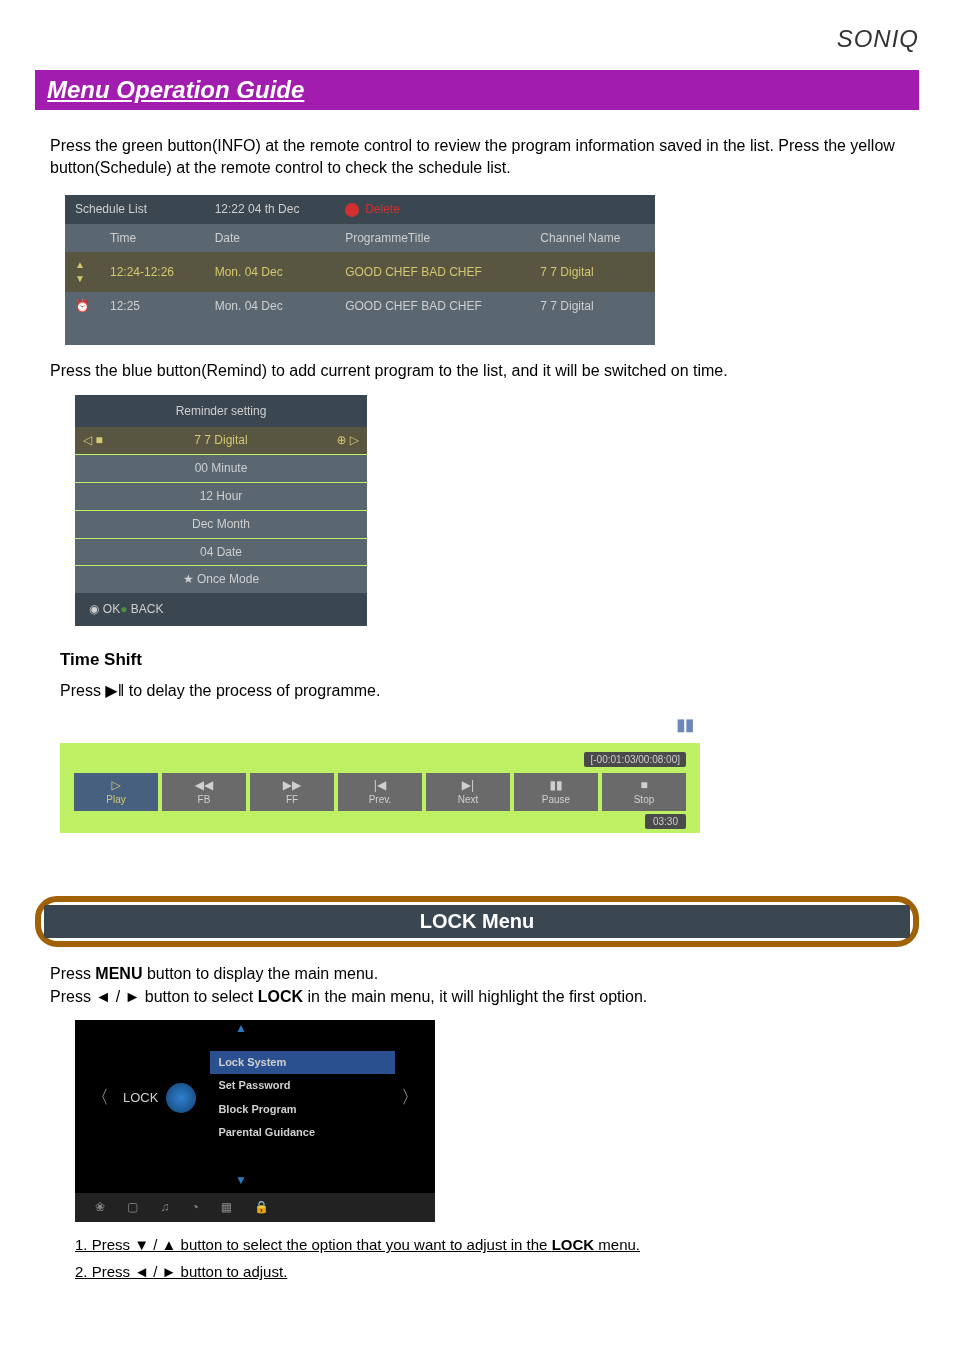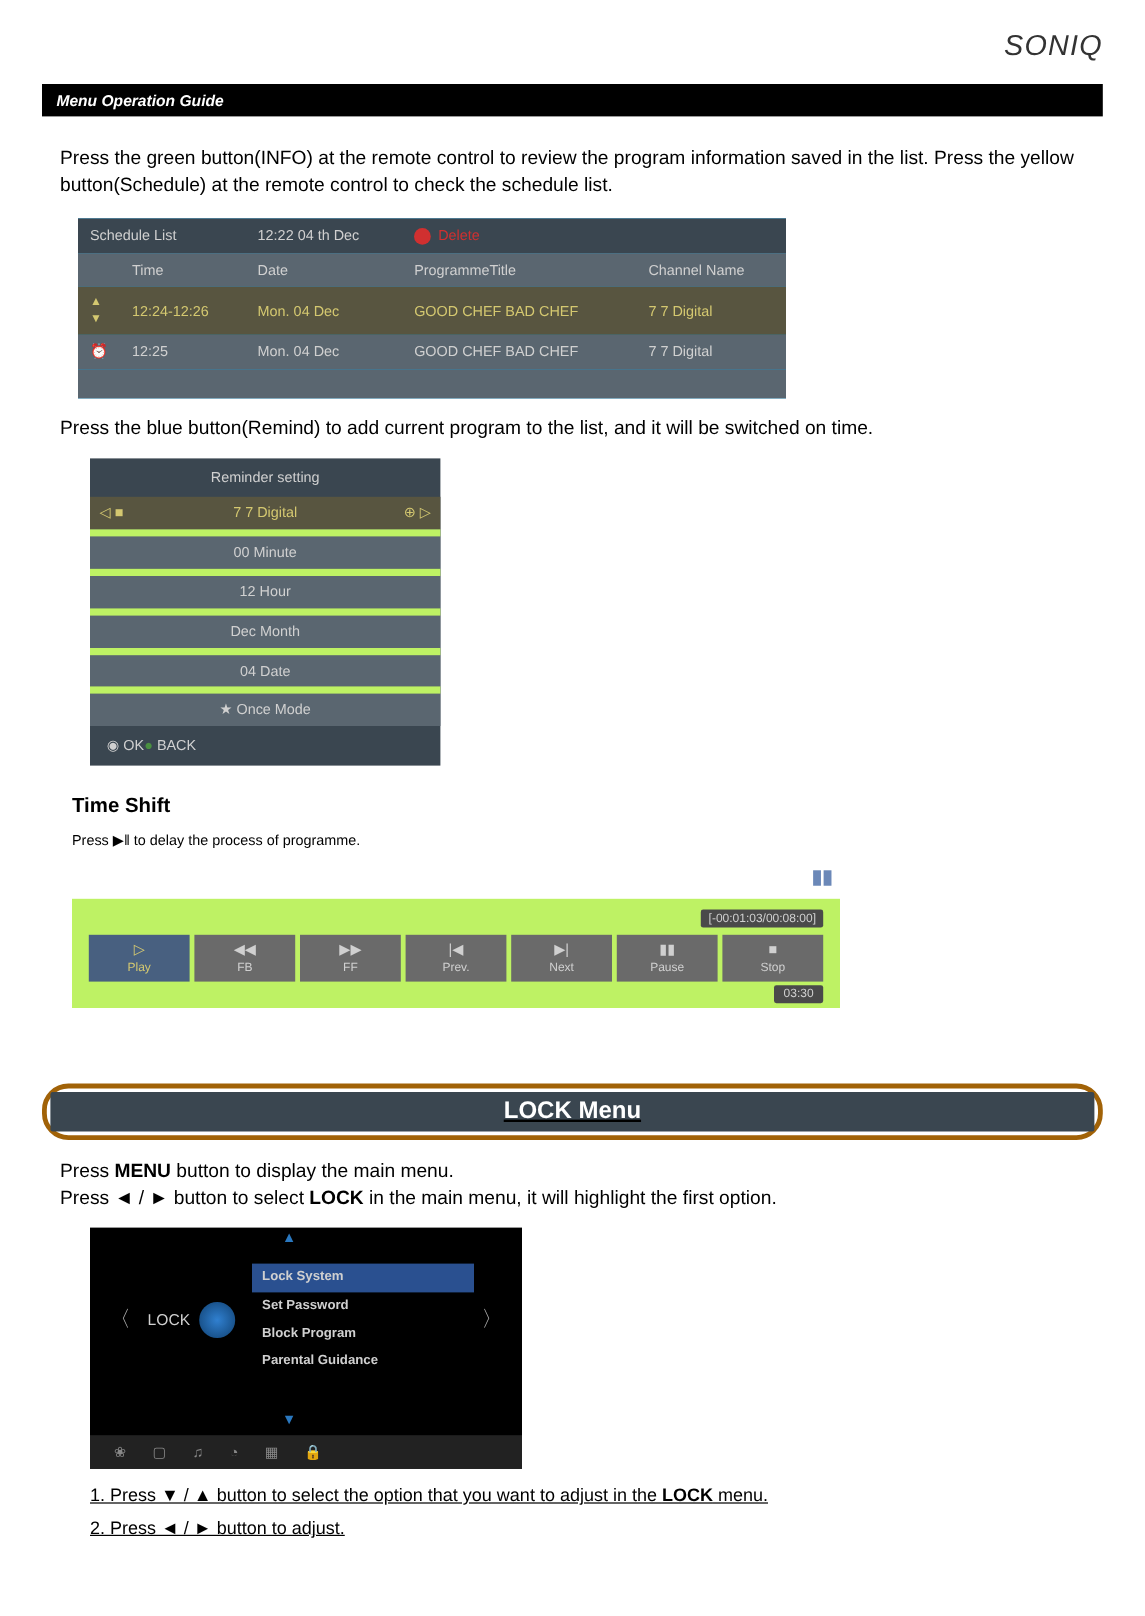--- a/index.html
+++ b/index.html
@@ -1,52 +1,52 @@
 <!DOCTYPE html>
 <html><head>
 <meta charset="utf-8">
 <style>
 * { margin: 0; padding: 0; box-sizing: border-box; font-family: Arial, sans-serif; }
 body { background: #fff; width: 954px; position: relative; }
 .logo { position: absolute; top: 25px; right: 35px; font-family: 'Arial Black', sans-serif; font-size: 24px; font-style: italic; letter-spacing: 1px; color: #333; }
-.header-bar { background: #000000; color: #fff; padding: 6px 12px; margin: 70px 35px 0 35px; font-size: 13px; font-style: italic; font-weight: bold; }
+.header-bar { background: #a21caf; color: #fff; padding: 6px 12px; margin: 70px 35px 0 35px; font-size: 24px; font-style: italic; font-weight: bold; text-decoration: underline; }
 .content { padding: 25px 50px; font-size: 16px; line-height: 1.4; color: #000; }
 
 .schedule-table { margin: 15px 15px; border-collapse: collapse; width: 590px; background: #0ea5e9; color: #d0d0d0; font-size: 12px; }
 .schedule-header td { background: #3a4650; padding: 6px 10px; }
 .schedule-cols td { background: #5a6670; padding: 6px 10px; }
 .row-highlight td { background: #585540; color: #d4c870; padding: 6px 10px; }
 .row-normal td { background: #5a6670; padding: 6px 10px; }
 .row-empty td { background: #5a6670; padding: 12px; }
 .red-dot { display: inline-block; width: 14px; height: 14px; background: #d03030; border-radius: 50%; margin-right: 6px; vertical-align: middle; }
 .delete-text { color: #d03030; }
 
 .reminder-box { margin: 12px 25px; width: 292px; background: #3a4650; color: #d0d0d0; font-size: 12px; text-align: center; }
 .reminder-title { padding: 8px; }
 .reminder-highlight { background: #585540; color: #d4c870; padding: 5px; position: relative; }
-.reminder-row { background: #5a6670; padding: 5px; border-top: 6px solid #bef264; }
+.reminder-row { background: #5a6670; padding: 5px; border-top: 1px solid #bef264; }
 .reminder-footer { display: flex; justify-content: flex-start; padding: 8px 14px; }
 
 .section-title { font-size: 17px; font-weight: bold; margin: 22px 0 8px 10px; }
-.section-desc { margin: 0 0 12px 10px; font-size: 12px; }
+.section-desc { margin: 0 0 12px 10px; font-size: 16px; }
 
 .playbar { margin: 8px 10px; width: 640px; }
 .pause-right { text-align: right; color: #6b88b8; font-size: 16px; margin-bottom: 6px; padding-right: 6px; font-weight: bold; }
 .playbar-bg { background: #bef264; padding: 10px 14px 4px; }
 .time-tag { text-align: right; color: #d0d0d0; font-size: 10px; margin-bottom: 6px; }
 .time-tag span { background: #4a4a4a; padding: 2px 6px; border-radius: 2px; }
 .controls { display: flex; gap: 4px; }
 .ctrl { flex: 1; background: #6a6a6a; color: #d0d0d0; text-align: center; padding: 4px 0; font-size: 10px; }
 .ctrl.active { background: #486080; color: #d4c870; }
 .ctrl-icon { font-size: 12px; display: block; }
 .bottom-time { text-align: right; color: #d0d0d0; font-size: 10px; margin-top: 4px; }
 .bottom-time span { background: #4a4a4a; padding: 2px 8px; border-radius: 2px; }
 
 .section-label { margin: 30px 35px 16px; position: relative; }
-.section-capsule { border: 4px solid #a16207; border-radius: 22px; padding: 3px; text-decoration: underline; }
+.section-capsule { border: 6px solid #a16207; border-radius: 22px; padding: 3px; }
 .section-capsule-inner { background: #3a4650; color: #fff; text-align: center; padding: 5px; font-size: 20px; font-weight: bold; border-radius: 2px; }
 
 .lock-menu-box { margin: 12px 25px; width: 360px; background: #000; color: #d0d0d0; font-size: 12px; }
 .lock-body { display: flex; align-items: center; padding: 14px 10px 10px; }
 .lock-left-chev { font-size: 18px; color: #aaa; padding: 0 6px; }
 .lock-label { margin: 0 8px; font-size: 13px; }
 .lock-icon { width: 30px; height: 30px; border-radius: 50%; background: radial-gradient(#3080d0, #104070); display: inline-block; }
 .lock-options { flex: 1; margin-left: 14px; }
 .lock-opt { padding: 4px 8px; font-size: 11px; font-weight: bold; }
 .lock-opt.active { background: #2a5090; }

